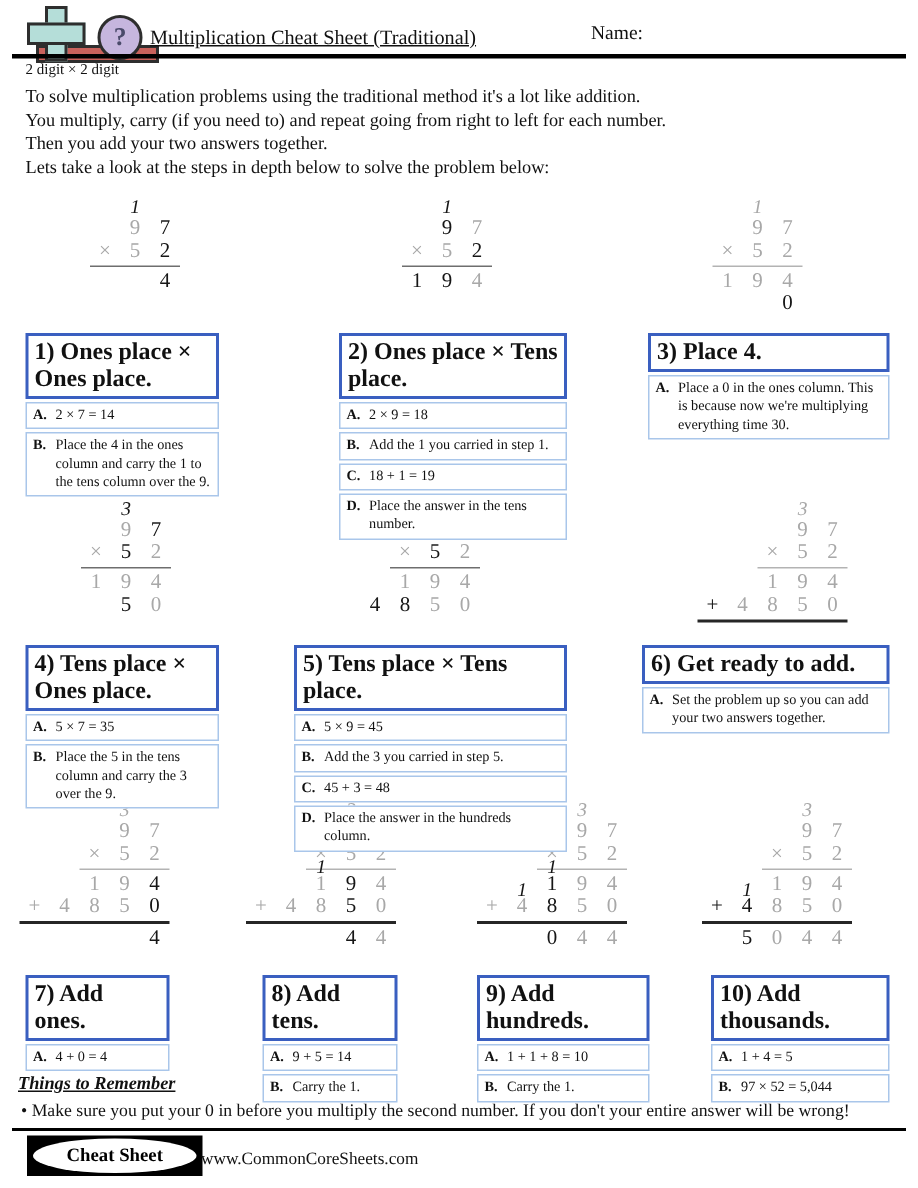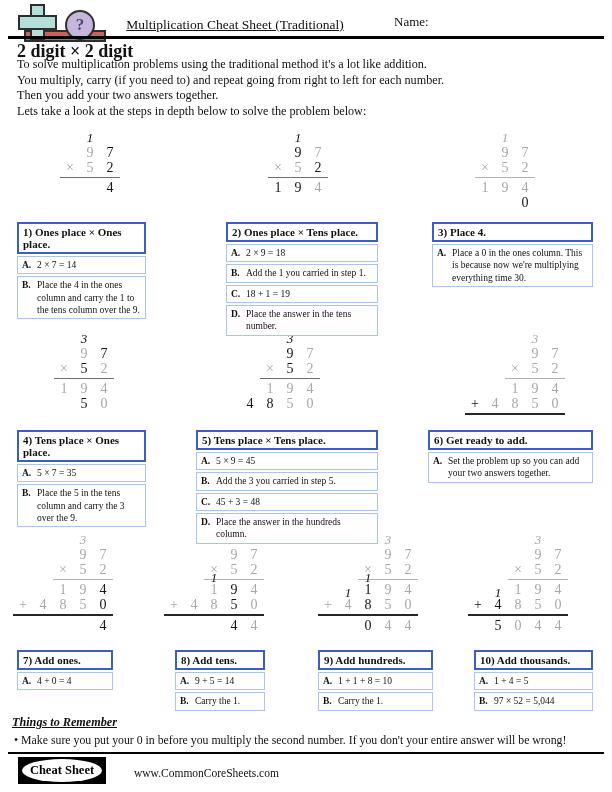--- a/index.html
+++ b/index.html
@@ -7,53 +7,53 @@
         font-family:"Liberation Serif",serif;color:#111;}
 
   
   .logo{position:absolute;left:8px;top:3px;width:100px;height:38px;}
   .logo .plus-v{position:absolute;left:22px;top:1px;width:11px;height:33px;background:#b5ded9;border:2px solid #2e2e2e;}
   .logo .plus-h{position:absolute;left:10px;top:12px;width:35px;height:11px;background:#b5ded9;border:2px solid #2e2e2e;}
   .logo .base-bar{position:absolute;left:16px;top:27px;width:78px;height:8px;background:#c9625c;border:2px solid #2e2e2e;}
   .logo .q-circle{position:absolute;left:57px;top:7px;width:26px;height:26px;border-radius:50%;
         background:#c6b6de;border:2px solid #2e2e2e;display:flex;align-items:center;justify-content:center;
         font-weight:bold;font-size:17px;color:#4a4a6a;}
-  .title{position:absolute;left:100px;top:17px;width:270px;text-align:center;
+  .title{position:absolute;left:100px;top:17px;width:270px;text-align:left;
          font-size:13.5px;text-decoration:underline;}
   .name-label{position:absolute;left:394px;top:14px;font-size:13px;}
   .top-rule{position:absolute;left:8px;top:36px;right:8px;height:3px;background:#000;}
 
-  .section-heading{position:absolute;left:17px;top:41px;font-size:18px;font-weight:bold;}
+  .section-heading{position:absolute;left:17px;top:41px;font-size:10px;font-weight:normal;}
   .intro{position:absolute;left:17px;top:57px;width:580px;font-size:12.2px;line-height:15.6px;}
 
   
   .ex{position:absolute;}
   .exrow{height:15px;line-height:15px;white-space:nowrap;}
   .exrow.tuck{height:0;margin-top:-12px;margin-bottom:12px;}
   .cell{display:inline-block;width:20px;height:15px;text-align:center;font-size:14px;vertical-align:top;}
   .cell.blk{color:#161616;}
   .cell.gray{color:#a8a8a8;}
   .cell.ital{font-style:italic;font-size:13px;}
   .exline{height:0;border-top:1.5px solid #6e6e6e;margin:2px 0;}
   .exline.g{border-top-color:#b3b3b3;}
   .exline.k{border-top:2px solid #262626;}
 
   
   .stepbox{position:absolute;}
-  .stephead{border:2px solid #3a5fc0;padding:2px 4px;font-weight:bold;font-size:11px;background:#fff;}
+  .stephead{border:2px solid #3a5fc0;padding:2px 4px;font-weight:bold;font-size:16px;background:#fff;}
   .steprow{border:1px solid #a9c6ea;margin-top:2px;padding:2px 4px;display:flex;font-size:9.5px;line-height:1.3;background:#fff;}
   .steplabel{font-weight:bold;flex:0 0 15px;}
   .steptext{flex:1;}
 
   
   .remember-heading{position:absolute;left:12px;top:715px;width:532px;text-align:left;
         font-weight:bold;text-decoration:underline;font-size:12.2px;font-style:italic;}
   .remember-bullet{position:absolute;left:14px;top:733px;width:584px;font-size:11.8px;}
   .bottom-rule{position:absolute;left:8px;top:752px;right:8px;height:2px;background:#000;}
-  .badge{position:absolute;left:18px;top:757px;width:88px;height:27px;background:#000;}
+  .badge{position:absolute;left:18px;top:757px;width:117px;height:27px;background:#000;}
   .badge-oval{position:absolute;left:4px;top:2px;right:4px;bottom:2px;background:#fff;border-radius:50%;
         display:flex;align-items:center;justify-content:center;font-weight:bold;font-size:12.5px;color:#000;}
   .website{position:absolute;left:134px;top:767px;font-size:11.5px;}
 </style>
 </head>
 <body>
 
 <div class="page">
 
   <div class="logo">

